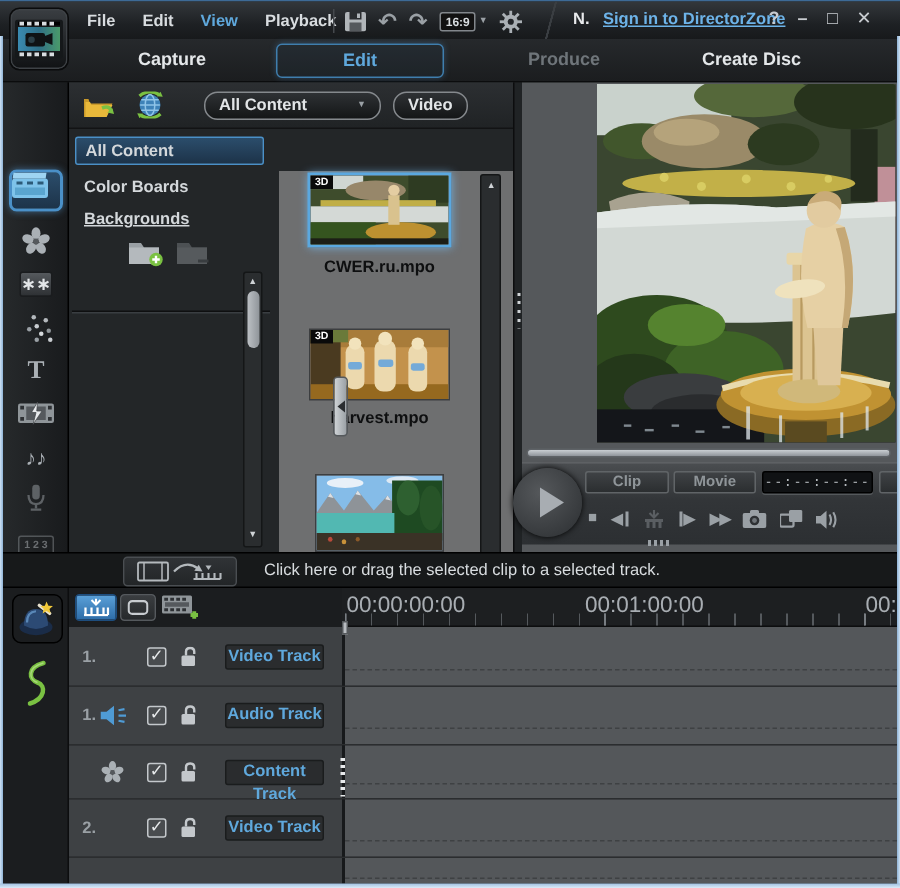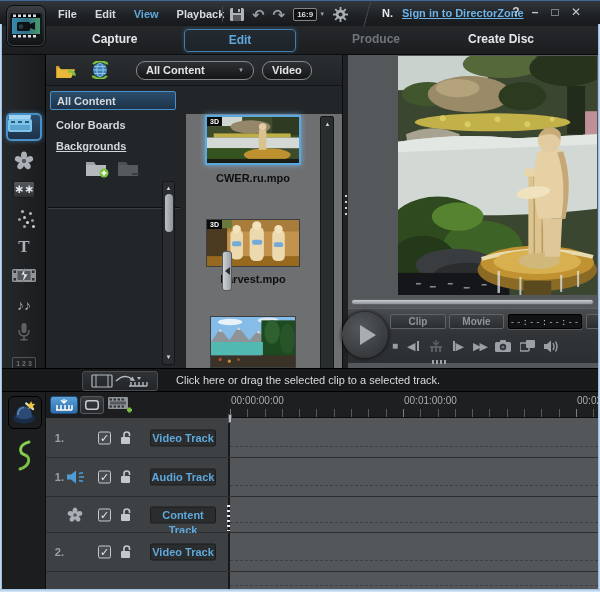--- a/index.html
+++ b/index.html
@@ -120,21 +120,21 @@
   
   #timeline{left:0;top:392px;width:600px;height:197px;background:#1b1d1f;}
   #tl-left{position:absolute;left:2px;top:0;width:44px;height:197px;background:#1b1d1f;border-right:1px solid #0c0d0e;}
   .hat-btn{position:absolute;left:6px;top:4px;width:34px;height:33px;border-radius:6px;
     background:linear-gradient(#3e4periodic246,#1a1c1e);border:1px solid #000;display:flex;align-items:center;justify-content:center;}
   #tl-toolbar{position:absolute;left:46px;top:0;width:182px;height:26px;background:linear-gradient(#26292c,#1f2употр224);}
   .tlb{position:absolute;top:4px;height:18px;border-radius:3px;display:flex;align-items:center;justify-content:center;}
   .tlb.sel{background:linear-gradient(#5aa0d8,#2e6da8);border:1px solid #1d4d7e;}
   .tlb.norm{background:linear-gradient(#3a3d40,#26292b);border:1px solid #55595d;}
   #tl-ruler{position:absolute;left:228px;top:0;width:370px;height:26px;background:#1d1f21;border-bottom:1px solid #0c0d0e;}
-  .ruler-label{position:absolute;top:3px;color:var(--ruler-text);font-size:10px;white-space:nowrap;}
+  .ruler-label{position:absolute;top:3px;color:var(--ruler-text);font-size:15px;white-space:nowrap;}
   .ticks{position:absolute;left:2px;top:17px;width:368px;height:8px;
     background:
       repeating-linear-gradient(90deg,#787d82 0 1px,transparent 1px 173px),
       repeating-linear-gradient(90deg,#55595d 0 1px,transparent 1px 17.3px);}
   .playhead{position:absolute;left:228px;top:22px;width:4px;height:9px;background:#b8bcc0;border:1px solid #55595c;z-index:6;}
   #rows{position:absolute;left:46px;top:26px;width:552px;height:171px;}
   .row{position:absolute;left:0;width:552px;border-bottom:1px solid #2b2d2f;}
   .row-head{position:absolute;left:0;top:0;height:100%;width:182px;background:var(--track-header-bg);}
   .row-body{position:absolute;left:184px;top:0;height:100%;width:368px;background:var(--track-content-bg);}
   .row-divider{position:absolute;left:182px;top:0;width:2px;height:100%;background:#17191b;}
@@ -620,21 +620,21 @@
               <rect x="13.5" y="10.5" width="2.5" height="2"></rect>
             </g>
           <rect x="2" y="6.5" width="16" height="3" fill="#55595d"></rect>
           <path d="M19,15 L24,15 M21.5,12.5 L21.5,17.5" stroke="#7ac142" stroke-width="2.6"></path>
         </svg>
       </div>
     </div>
 
     <div id="tl-ruler">
       <span class="ruler-label" style="left:3px;">00:00:00:00</span>
-      <span class="ruler-label" style="left:176px;">00:01:00:00</span>
+      <span class="ruler-label" style="left:162px;">00:01:00:00</span>
       <span class="ruler-label" style="left:349px;">00:02:00:00</span>
       <div class="ticks"></div>
     </div>
     <div class="playhead"></div>
 
     <div id="rows">
 
       <div class="row" style="top:0;height:40px;">
         <div class="row-head">
           <span class="tnum">1.</span>

